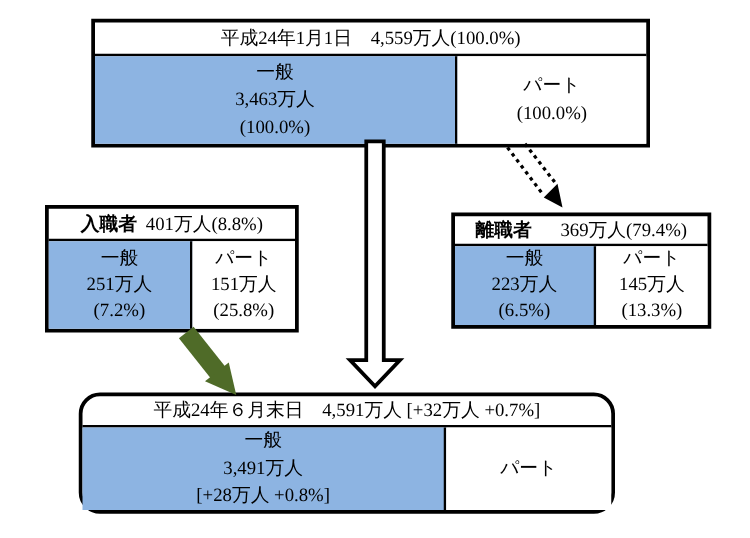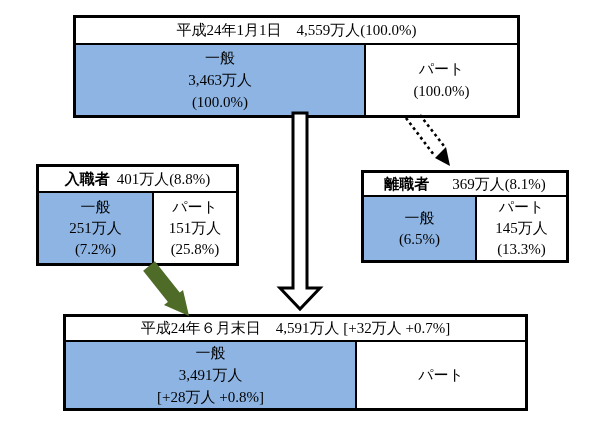--- a/index.html
+++ b/index.html
@@ -55,21 +55,21 @@
   #top-box .cell.general { width: 290px; }
 
   #entrants-box { left: 36px;  top: 164px; width: 203px; height: 102px; }
   #entrants-box .box-title { height: 26px; }
   #entrants-box .cell.general { width: 115px; }
 
   #leavers-box  { left: 361px; top: 170px; width: 208px; height: 93px; }
   #leavers-box .box-title { height: 24px; gap: 16px; }
   #leavers-box .cell.general { width: 113px; }
 
-  #bottom-box   { left: 63px;  top: 314px; width: 465px; height: 97px; }
+  #bottom-box   { left: 63px;  top: 314px; width: 429px; height: 97px; border-radius: 17px; }
   #bottom-box .box-title { height: 25px; }
   #bottom-box .cell.general { width: 291px; }
 
   .arrows-layer {
     position: absolute;
     left: 0; top: 0;
     width: 600px; height: 430px;
     pointer-events: none;
   }
 </style>
@@ -108,25 +108,26 @@
         <div>パート</div>
         <div>151万人</div>
         <div>(25.8%)</div>
       </div>
     </div>
   </div>
 
   <div class="box side" id="leavers-box">
     <div class="box-title">
       <span class="t-label">離職者</span>
-      <span class="t-value">369万人(8.1%)</span>
+      <span class="t-value">369万人(79.4%)</span>
     </div>
     <div class="cells">
       <div class="cell general">
         <div>一般</div>
+        <div>223万人</div>
         <div>(6.5%)</div>
       </div>
       <div class="cell part">
         <div>パート</div>
         <div>145万人</div>
         <div>(13.3%)</div>
       </div>
     </div>
   </div>
 

